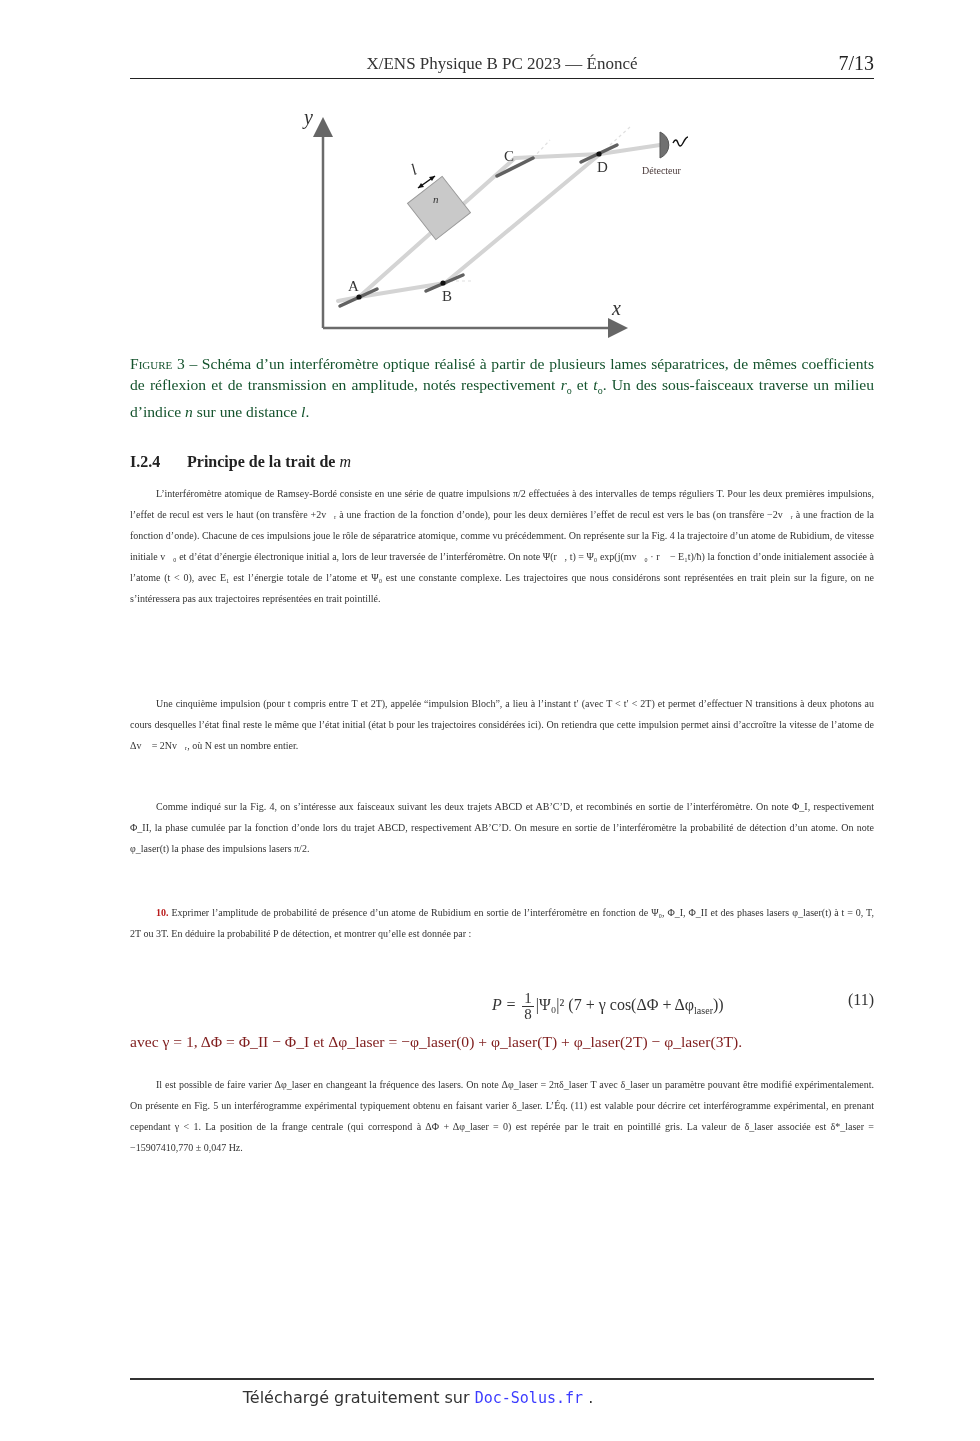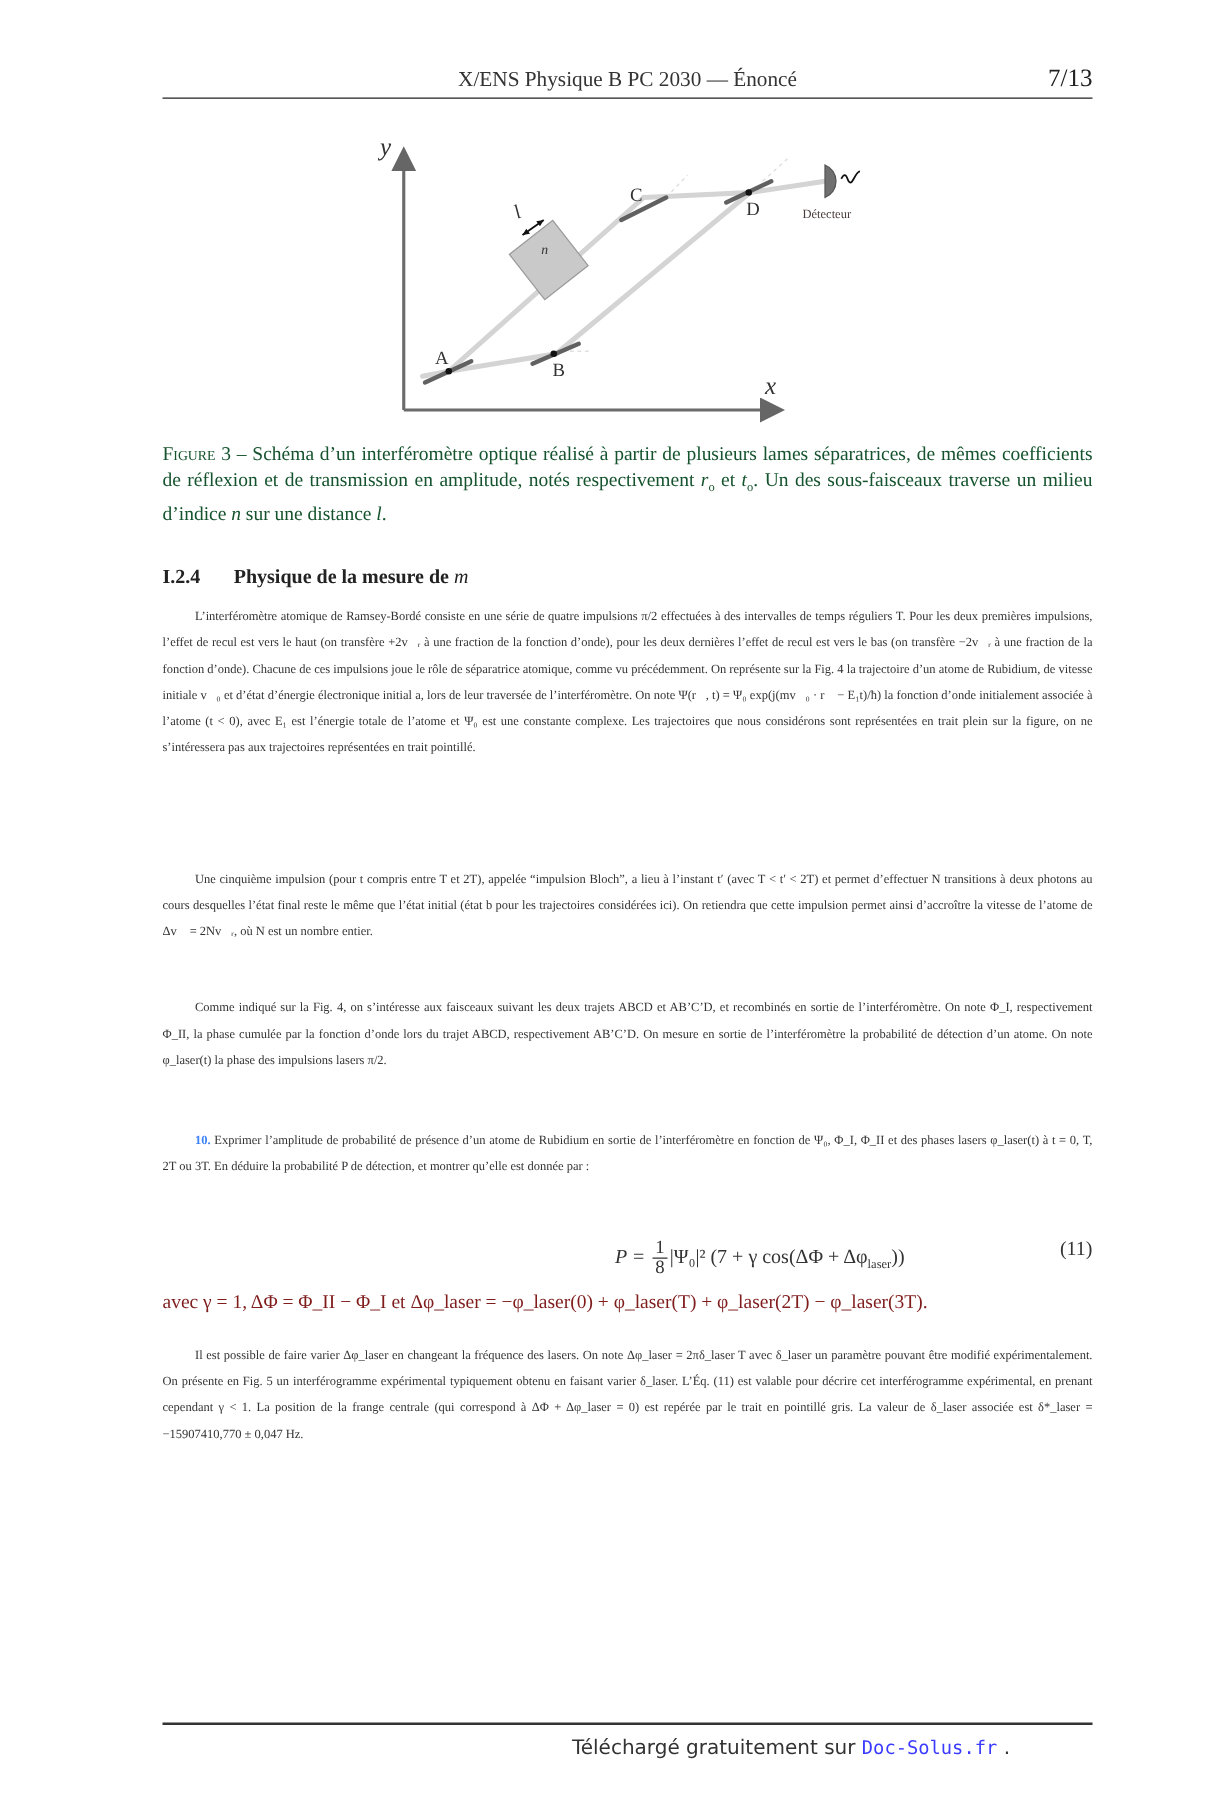--- a/index.html
+++ b/index.html
@@ -12,39 +12,39 @@
   #caption { position:absolute; left:130px; top:353px; width:744px; font-size:15.6px; line-height:21px; text-align:justify; font-family:"Liberation Serif", serif; color:#14532d; }
   .smallcaps { font-variant:small-caps; }
   #section-head { position:absolute; left:130px; top:453px; font-size:16px; font-weight:bold; font-family:"Liberation Serif", serif; color:#222; }
   #section-head .num { display:inline-block; width:57px; }
   #section-head i { font-weight:normal; }
   .para { position:absolute; left:130px; width:744px; font-size:10px; line-height:20.9px; text-align:justify; font-family:"Liberation Serif", serif; color:#333; text-indent:26px; }
   #p1 { top:484px; }
   #p2 { top:694px; }
   #p3 { top:797px; }
   #q10 { top:903px; }
-  #q10 b { font-weight:bold; color:#3b82f6; }
+  #q10 b { font-weight:bold; color:#b91c1c; }
   #equation { position:absolute; left:130px; top:983px; width:744px; height:40px; font-family:"Liberation Serif", serif; font-size:16px; color:#333; }
   #eq-body { position:absolute; left:362px; top:8px; }
   #eq-num { position:absolute; right:0; top:8px; }
   .frac { display:inline-block; vertical-align:middle; text-align:center; margin:0 2px; }
   .frac span { display:block; line-height:15px; font-size:15px; }
   .frac .num1 { border-bottom:1px solid #333; padding:0 2px; }
   #avec { position:absolute; left:130px; top:1033px; width:744px; font-size:15.6px; font-family:"Liberation Serif", serif; color:#7f1d1d; }
   #p4 { top:1075px; }
   sub { font-size:10px; }
   #footer-line { position:absolute; left:130px; top:1378px; width:744px; border-top:2px solid #333; }
-  #footer { position:absolute; left:0; width:808px; top:1388px; text-align:right; font-size:16px; font-family:"DejaVu Sans", "Liberation Sans", sans-serif; color:#333; }
+  #footer { position:absolute; left:0; width:808px; top:1388px; text-align:center; font-size:16px; font-family:"DejaVu Sans", "Liberation Sans", sans-serif; color:#333;padding-left:14px; }
   #footer-link { font-family:"DejaVu Sans Mono", "Liberation Mono", monospace; color:#3b3bff; font-size:15px; }
 </style>
 </head>
 <body>
 
 <div id="header">
-  <div id="header-title">X/ENS Physique B PC 2030 — Énoncé</div>
+  <div id="header-title">X/ENS Physique B PC 2023 — Énoncé</div>
   <div id="header-page">7/13</div>
 </div>
 
 <svg id="figure" viewBox="0 0 420 240" width="420" height="240">
   <defs>
     <marker id="arrAx" markerWidth="8" markerHeight="8" refX="6" refY="4" orient="auto">
       <path d="M0,0 L8,4 L0,8 z" fill="#666"></path>
     </marker>
   </defs>
 
@@ -88,21 +88,21 @@
   <text x="214" y="61" font-size="15" fill="#333" font-family="Liberation Serif, serif">C</text>
   <text x="307" y="72" font-size="15" fill="#333" font-family="Liberation Serif, serif">D</text>
 
   <path d="M370,32 A14,14 0 0 1 370,58 Z" fill="#707070" stroke="#555" stroke-width="1"></path>
   <path d="M383,43 q3,-6 5,0 t5,0 t5,-6" fill="none" stroke="#111" stroke-width="1.4"></path>
   <text x="352" y="74" font-size="10" fill="#4a3a3a" font-family="Liberation Serif, serif">Détecteur</text>
 </svg>
 
 <div id="caption"><span class="smallcaps">Figure 3</span><span> – Schéma d’un interféromètre optique réalisé à partir de plusieurs lames séparatrices, de mêmes coefficients de réflexion et de transmission en amplitude, notés respectivement </span><i>r</i><sub>o</sub><span> et </span><i>t</i><sub>o</sub><span>. Un des sous-faisceaux traverse un milieu d’indice </span><i>n</i><span> sur une distance </span><i>l</i><span>.</span></div>
 
-<div id="section-head"><span class="num">I.2.4</span><span>Physique de la mesure de </span><i>m</i></div>
+<div id="section-head"><span class="num">I.2.4</span><span>Principe de la trait de </span><i>m</i></div>
 
 <div class="para" id="p1">L’interféromètre atomique de Ramsey-Bordé consiste en une série de quatre impulsions π/2 effectuées à des intervalles de temps réguliers T. Pour les deux premières impulsions, l’effet de recul est vers le haut (on transfère +2v⃗ᵣ à une fraction de la fonction d’onde), pour les deux dernières l’effet de recul est vers le bas (on transfère −2v⃗ᵣ à une fraction de la fonction d’onde). Chacune de ces impulsions joue le rôle de séparatrice atomique, comme vu précédemment. On représente sur la Fig. 4 la trajectoire d’un atome de Rubidium, de vitesse initiale v⃗₀ et d’état d’énergie électronique initial a, lors de leur traversée de l’interféromètre. On note Ψ(r⃗, t) = Ψ₀ exp(j(mv⃗₀ · r⃗ − E₁t)/ħ) la fonction d’onde initialement associée à l’atome (t &lt; 0), avec E₁ est l’énergie totale de l’atome et Ψ₀ est une constante complexe. Les trajectoires que nous considérons sont représentées en trait plein sur la figure, on ne s’intéressera pas aux trajectoires représentées en trait pointillé.</div>
 <div class="para" id="p2">Une cinquième impulsion (pour t compris entre T et 2T), appelée “impulsion Bloch”, a lieu à l’instant t′ (avec T &lt; t′ &lt; 2T) et permet d’effectuer N transitions à deux photons au cours desquelles l’état final reste le même que l’état initial (état b pour les trajectoires considérées ici). On retiendra que cette impulsion permet ainsi d’accroître la vitesse de l’atome de Δv⃗ = 2Nv⃗ᵣ, où N est un nombre entier.</div>
 <div class="para" id="p3">Comme indiqué sur la Fig. 4, on s’intéresse aux faisceaux suivant les deux trajets ABCD et AB’C’D, et recombinés en sortie de l’interféromètre. On note Φ_I, respectivement Φ_II, la phase cumulée par la fonction d’onde lors du trajet ABCD, respectivement AB’C’D. On mesure en sortie de l’interféromètre la probabilité de détection d’un atome. On note φ_laser(t) la phase des impulsions lasers π/2.</div>
 <div class="para" id="q10"><b>10.</b><span> Exprimer l’amplitude de probabilité de présence d’un atome de Rubidium en sortie de l’interféromètre en fonction de Ψ₀, Φ_I, Φ_II et des phases lasers φ_laser(t) à t = 0, T, 2T ou 3T. En déduire la probabilité P de détection, et montrer qu’elle est donnée par :</span></div>
 
 <div id="equation">
   <div id="eq-body">
     <i>P =</i>
     <span class="frac"><span class="num1">1</span><span>8</span></span><span>|Ψ₀|² (7 + γ cos(ΔΦ + Δφ</span><sub>laser</sub><span>))</span>

